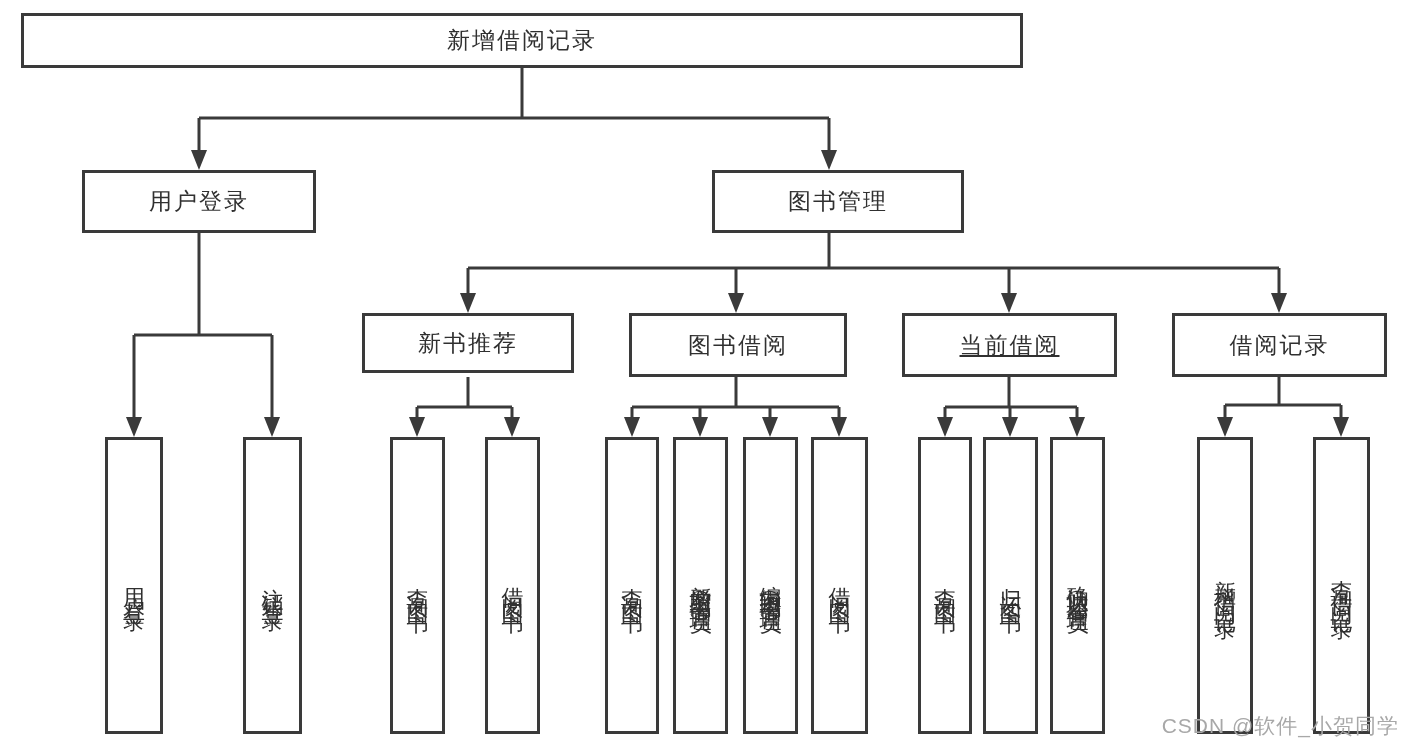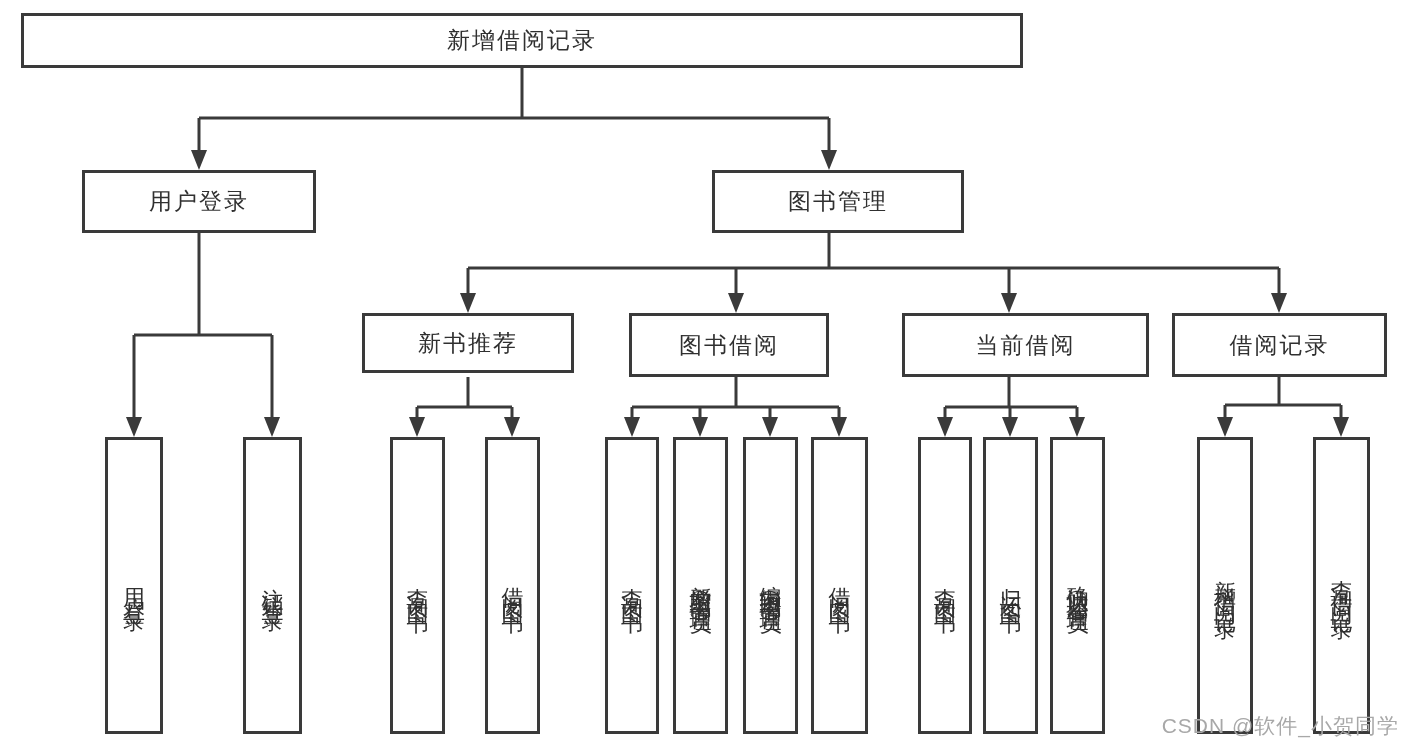--- a/index.html
+++ b/index.html
@@ -105,22 +105,22 @@
     <path class="tri" d="M1225 437 l-8 -20 h16 Z"></path>
     <path class="tri" d="M1341 437 l-8 -20 h16 Z"></path>
   </svg>
 
   <div class="box" style="left:21px; top:13px; width:1002px; height:55px;">新增借阅记录</div>
 
   <div class="box" style="left:82px; top:170px; width:234px; height:63px;">用户登录</div>
   <div class="box" style="left:712px; top:170px; width:252px; height:63px;">图书管理</div>
 
   <div class="box" style="left:362px; top:313px; width:212px; height:60px;">新书推荐</div>
-  <div class="box" style="left:629px; top:313px; width:200px; height:64px;">图书借阅</div>
-  <div class="box" style="left:902px; top:313px; width:247px; height:64px;">当前借阅</div>
+  <div class="box" style="left:629px; top:313px; width:218px; height:64px;">图书借阅</div>
+  <div class="box" style="left:902px; top:313px; width:215px; height:64px;text-decoration:underline;">当前借阅</div>
   <div class="box" style="left:1172px; top:313px; width:215px; height:64px;">借阅记录</div>
 
   <div class="box vbox" style="left:105px; top:437px; width:58px; height:297px;">用户登录</div>
   <div class="box vbox" style="left:243px; top:437px; width:59px; height:297px;">注销登录</div>
 
   <div class="box vbox" style="left:390px; top:437px; width:55px; height:297px;">查询图书</div>
   <div class="box vbox" style="left:485px; top:437px; width:55px; height:297px;">借阅图书</div>
 
   <div class="box vbox" style="left:605px; top:437px; width:54px; height:297px;">查询图书</div>
   <div class="box vbox" style="left:673px; top:437px; width:55px; height:297px; letter-spacing:4px;">新增图书（管理员）</div>

